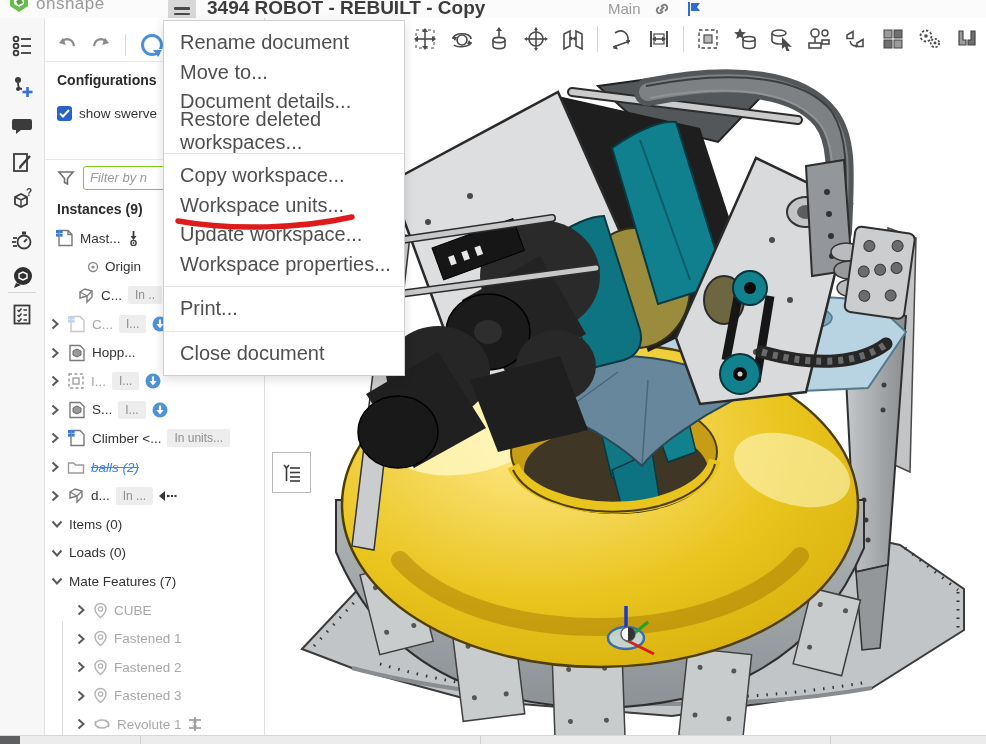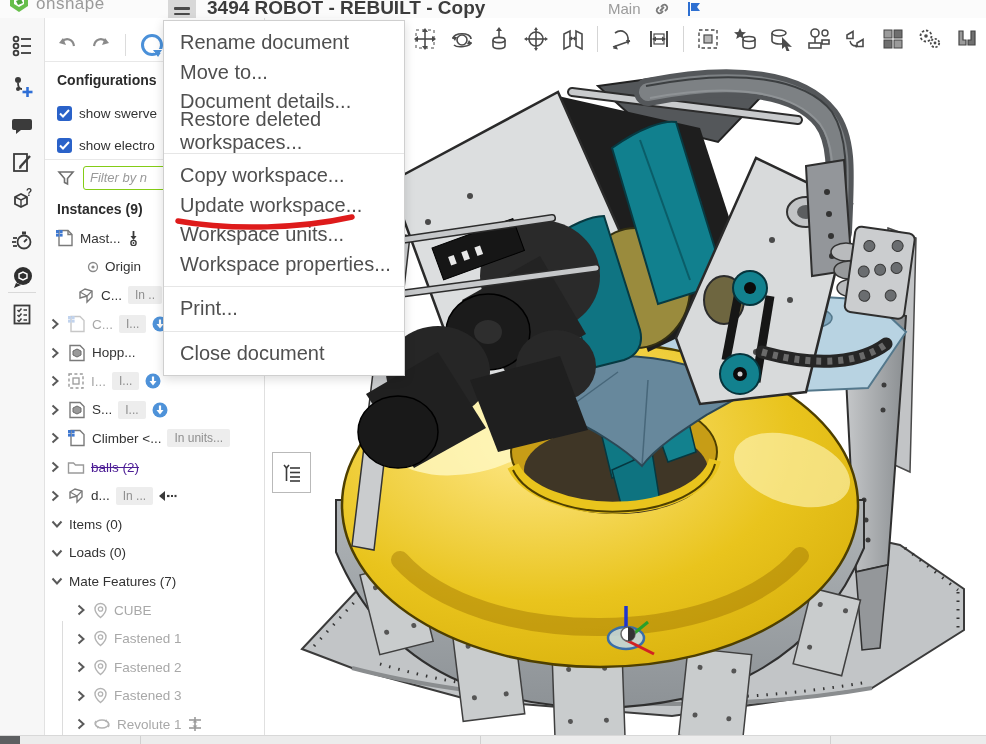--- a/index.html
+++ b/index.html
@@ -28,21 +28,21 @@
   .cfg-row{position:absolute;left:12px;display:flex;align-items:flex-end;gap:7px;font-size:13.5px;color:#333;white-space:nowrap;overflow:hidden;width:200px;}
   .cbx{width:15px;height:15px;background:#2a62c9;border-radius:3px;flex:0 0 15px;display:flex;align-items:center;justify-content:center;}
   #filter-row{position:absolute;left:0;top:141px;width:100%;height:36px;border-top:1px solid #e8e8e8;display:flex;align-items:center;gap:8px;padding-left:12px;box-sizing:border-box;}
   #filter-input{width:150px;height:24px;border:1px solid #84cc16;border-radius:3px;font-style:italic;font-size:13px;color:#555;padding:0 6px;box-sizing:border-box;outline:none;}
   #filter-input::placeholder{color:#9a9a9a;}
   #instances-header{position:absolute;left:12px;top:183px;font-size:14px;font-weight:bold;color:#2b2b2b;}
   #tree{position:absolute;left:0;top:206px;width:100%;}
   .trow{height:28.6px;display:flex;align-items:center;gap:6px;font-size:13.5px;color:#333;white-space:nowrap;box-sizing:border-box;}
   .trow .lbl{overflow:hidden;text-overflow:clip;}
   .muted{color:#a8a8a8;}
-  .strike{color:#4c1d95;text-decoration:line-through;}
+  .strike{color:#3b82f6;font-style:italic;text-decoration:line-through;}
   .badge{background:#ededed;color:#8f8f8f;font-size:12px;padding:2px 7px;border-radius:2px;flex:0 0 auto;}
   .chev{flex:0 0 12px;}
   #mate-guide{position:absolute;left:17px;top:603px;width:1px;height:138px;background:#dcdcdc;}
   
   #context-menu{left:163px;top:20px;width:242px;background:#fff;border:1px solid #cfcfcf;box-shadow:0 3px 10px rgba(0,0,0,.14);z-index:10;box-sizing:border-box;}
   .mgroup{padding:7px 0;}
   .mitem{height:29.5px;display:flex;align-items:center;padding-left:16px;font-size:20px;color:#4f4f4f;cursor:default;}
   .msep{height:1px;background:#e6e6e6;}
   #red-underline{left:163px;top:20px;z-index:11;pointer-events:none;}
   
@@ -390,28 +390,20 @@
     </div>
     <div id="config-header">Configurations</div>
     <div class="cfg-row" style="top:88px">
       <span class="cbx">
         <svg width="11" height="9" viewBox="0 0 11 9">
             <path d="M1,4.5 L4,7.5 L10,1" stroke="#fff" stroke-width="2" fill="none"></path>
           </svg>
       </span>
       <span>show swerve</span>
     </div>
-    <div class="cfg-row" style="top:120px">
-      <span class="cbx">
-        <svg width="11" height="9" viewBox="0 0 11 9">
-            <path d="M1,4.5 L4,7.5 L10,1" stroke="#fff" stroke-width="2" fill="none"></path>
-          </svg>
-      </span>
-      <span>show electro</span>
-    </div>
     <div id="filter-row">
       <svg width="18" height="18" viewBox="0 0 18 18">
         <polygon points="2,3 16,3 10.5,9.5 10.5,15 7.5,13.5 7.5,9.5" fill="none" stroke="#6f6f6f" stroke-width="1.6"></polygon>
       </svg>
       <input id="filter-input" placeholder="Filter by n" style="">
     </div>
     <div id="instances-header">Instances (9)</div>
 
     <div id="tree">
 
@@ -779,22 +771,22 @@
   <div id="context-menu" class="abs">
     <div class="mgroup">
       <div class="mitem">Rename document</div>
       <div class="mitem">Move to...</div>
       <div class="mitem">Document details...</div>
       <div class="mitem">Restore deleted workspaces...</div>
     </div>
     <div class="msep"></div>
     <div class="mgroup">
       <div class="mitem">Copy workspace...</div>
+      <div class="mitem">Workspace units...</div>
       <div class="mitem">Update workspace...</div>
-      <div class="mitem">Workspace units...</div>
       <div class="mitem">Workspace properties...</div>
     </div>
     <div class="msep"></div>
     <div class="mgroup">
       <div class="mitem">Print...</div>
     </div>
     <div class="msep"></div>
     <div class="mgroup">
       <div class="mitem">Close document</div>
     </div>

